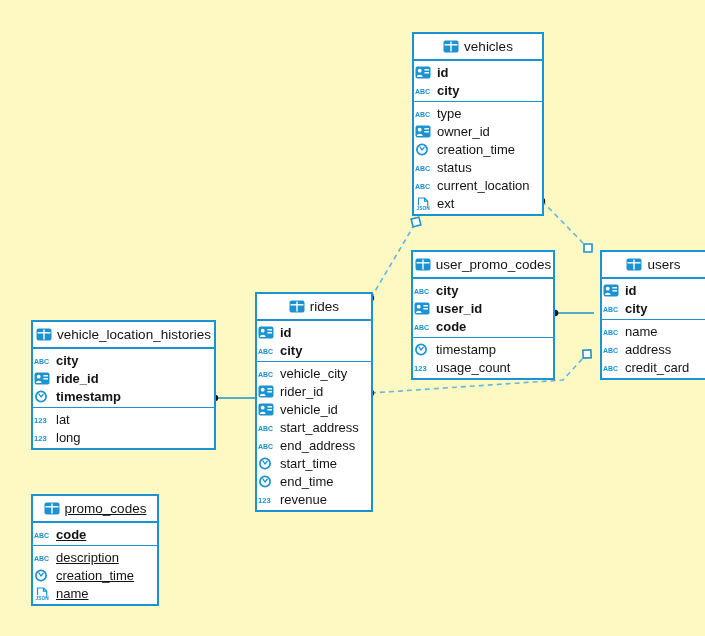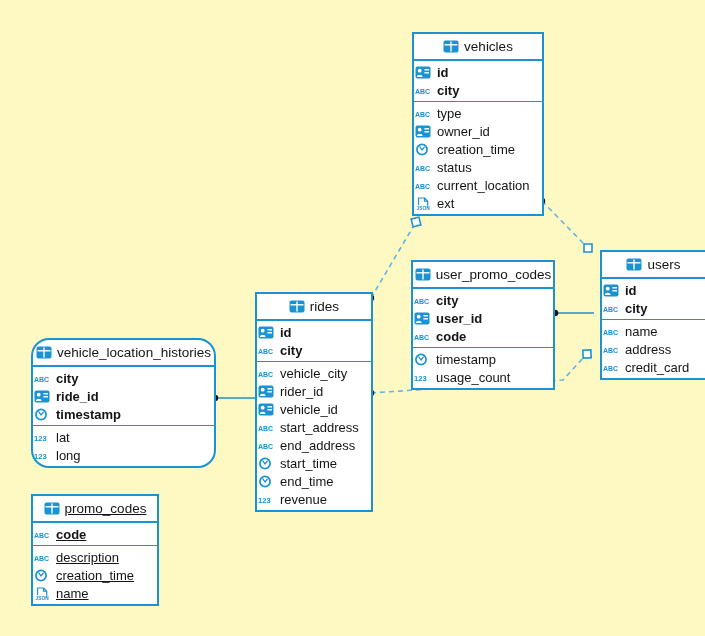--- a/index.html
+++ b/index.html
@@ -116,21 +116,21 @@
           <svg class="ticon" viewBox="0 0 16 13">
             <path d="M3.5 1 h6 l3.2 3.2 v6.3 h-9.2 z" fill="none" stroke="#1b92d1" stroke-width="1.2" stroke-linejoin="round"></path>
             <path d="M9.5 1 v3.2 h3.2" fill="none" stroke="#1b92d1" stroke-width="1.2"></path>
             <rect x="1.3" y="8.2" width="11" height="4.8" fill="#fff"></rect>
             <text x="1.6" y="12.5" font-size="4.8" font-weight="bold" fill="#1b92d1" font-family="Liberation Sans, sans-serif">JSON</text>
           </svg>
           <span class="fname">ext</span>
         </div>
       </div>
     </div>
-    <div class="tbl" style="left: 411px; top: 260px; width: 140px; text-align: right;">
+    <div class="tbl" style="left: 411px; top: 250px; width: 140px; text-align: right;">
       <div class="hdr">
         <svg class="ticon" viewBox="0 0 16 13">
           <rect x="0.5" y="0.5" width="15" height="12" rx="2" fill="#1b92d1"></rect>
           <line x1="1.5" y1="4.8" x2="14.5" y2="4.8" stroke="#fff" stroke-width="1.4"></line>
           <line x1="8" y1="1.5" x2="8" y2="11.5" stroke="#fff" stroke-width="1.4"></line>
         </svg>
         <span class="tname">user_promo_codes</span>
       </div>
       <div class="sec pkset">
         <div class="row pk">
@@ -301,21 +301,21 @@
           <span class="fname">end_time</span>
         </div>
         <div class="row">
           <svg class="ticon" viewBox="0 0 16 13">
             <text x="0" y="9.7" font-size="7.6" font-weight="bold" fill="#1b92d1" font-family="Liberation Sans, sans-serif">123</text>
           </svg>
           <span class="fname">revenue</span>
         </div>
       </div>
     </div>
-    <div class="tbl" style="left: 31px; top: 338px; width: 181px; border-radius: 18px;">
+    <div class="tbl" style="left: 31px; top: 320px; width: 181px;">
       <div class="hdr">
         <svg class="ticon" viewBox="0 0 16 13">
           <rect x="0.5" y="0.5" width="15" height="12" rx="2" fill="#1b92d1"></rect>
           <line x1="1.5" y1="4.8" x2="14.5" y2="4.8" stroke="#fff" stroke-width="1.4"></line>
           <line x1="8" y1="1.5" x2="8" y2="11.5" stroke="#fff" stroke-width="1.4"></line>
         </svg>
         <span class="tname">vehicle_location_histories</span>
       </div>
       <div class="sec pkset">
         <div class="row pk">

